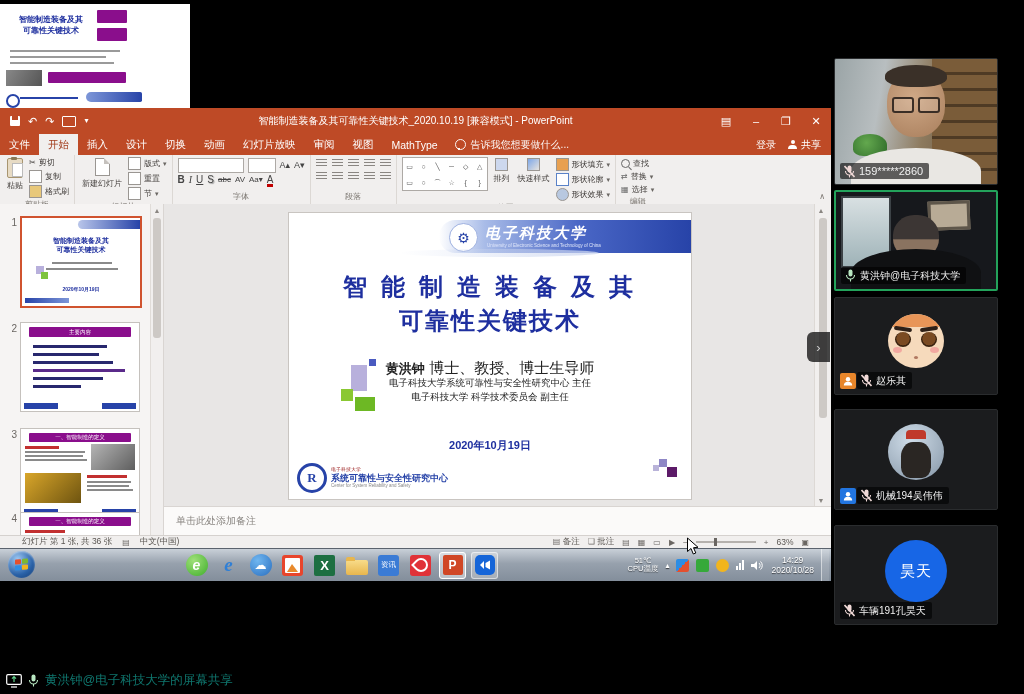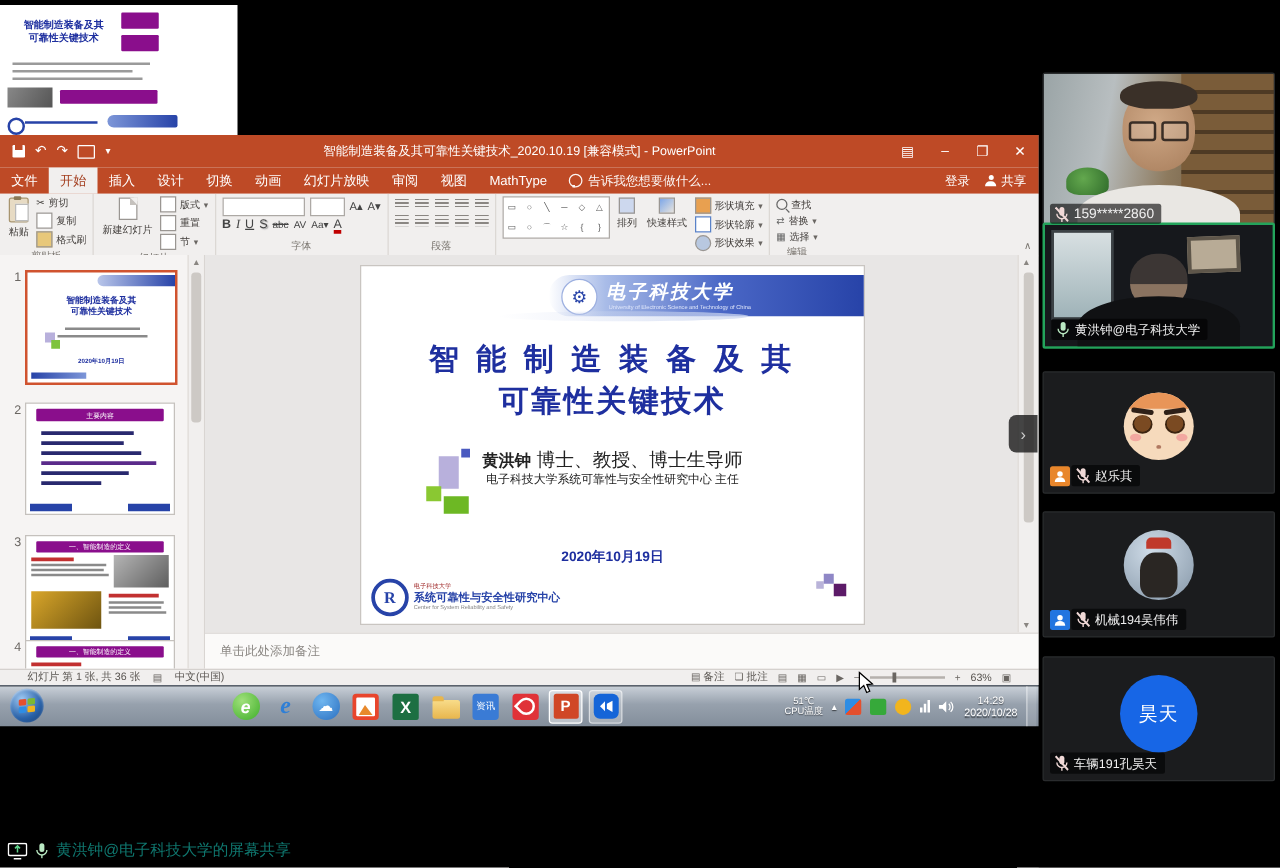--- a/index.html
+++ b/index.html
@@ -173,21 +173,21 @@
   .netic{display:flex;align-items:flex-end;gap:1px}
   .netic i{width:2px;background:#fff;display:block}
   .clock{font-size:8.5px;line-height:10px;text-align:center}
   .showdesk{width:7px;height:32px;border-left:1px solid rgba(255,255,255,.5);background:rgba(255,255,255,.12)}
 
   
   #sharebanner{left:6px;top:672px;display:flex;align-items:center;gap:6px;color:#0f766e;font-size:12.5px}
 
   
   #panel{left:831px;top:0;width:193px;height:694px;background:#000}
-  .tile{position:absolute;left:3px;width:186px;background:#191B1D;border:1px solid #2A2C2E;border-radius:2px;overflow:hidden;box-sizing:border-box}
+  .tile{position:absolute;left:3px;width:164px;background:#191B1D;border:1px solid #2A2C2E;border-radius:2px;overflow:hidden;box-sizing:border-box}
   .tile.speaking{border:2px solid #23A35B}
   .plabel{position:absolute;left:5px;bottom:5px;display:flex;align-items:center;z-index:5}
   .pbadge{width:16px;height:16px;border-radius:2px;display:flex;align-items:center;justify-content:center;margin-right:1px}
   .ptag{background:rgba(0,0,0,.6);border-radius:2px;padding:1.5px 6px 1.5px 4px;display:flex;align-items:center;gap:4px}
   .pname{color:#f0f0f0;font-size:10px;white-space:nowrap}
   .mic line,.mic path{stroke:#ececec;fill:none;stroke-width:1.1}
   .mic rect{fill:#ececec}
   .mic.active rect{fill:#B9E8C2}.mic.active line,.mic.active path{stroke:#B9E8C2}
   .mic .slash{stroke:#E8514A;stroke-width:1.6}
   .mic.active .slash{display:none}
@@ -524,20 +524,21 @@
         <span class="s-univ-sub">University of Electronic Science and Technology of China</span>
       </div>
       <div class="s-title" style="top:58px;font-size:24px;letter-spacing:4px">智 能 制 造 装 备 及 其</div>
       <div class="s-title" style="top:92px;font-size:24px;letter-spacing:2px">可靠性关键技术</div>
       <div class="s-author-row">
         <span style="font-size:13px;font-weight:bold">黄洪钟</span>
         <span style="font-size:9.5px"> </span>
         <span style="font-size:15px">博士、教授、博士生导师</span>
       </div>
       <div class="s-affil" style="top:164px">电子科技大学系统可靠性与安全性研究中心 主任</div>
+      <div class="s-affil" style="top:178px">电子科技大学 科学技术委员会 副主任</div>
       <div class="s-date">2020年10月19日</div>
       <span class="sq" style="left:62px;top:152px;width:16px;height:26px;background:#b8b0dc"></span>
       <span class="sq" style="left:80px;top:146px;width:7px;height:7px;background:#4a5ac0"></span>
       <span class="sq" style="left:52px;top:176px;width:12px;height:12px;background:#8ac832"></span>
       <span class="sq" style="left:66px;top:184px;width:20px;height:14px;background:#6db824"></span>
       <div class="s-logo">
         <span class="s-gear">R</span>
         <span class="s-logo-col">
           <span style="font-size:5px;color:#a33030">电子科技大学</span>
           <span style="font-size:9px;font-weight:bold;color:#2743a8">系统可靠性与安全性研究中心</span>
@@ -696,21 +697,21 @@
           <rect x="3.5" y="0.5" width="4" height="7" rx="2"></rect>
           <path d="M1.5 6 a 4 4 0 0 0 8 0"></path>
           <line x1="5.5" y1="10" x2="5.5" y2="12.5"></line>
           <line class="slash" x1="0.5" y1="1" x2="10.5" y2="12"></line>
         </svg>
         <span class="pname" style="font-size:11px">159*****2860</span>
       </span>
     </div>
   </div>
 
-  <div class="tile speaking" style="top:178px;height:101px">
+  <div class="tile speaking" style="top:190px;height:101px">
     <div class="scene sc2">
       <span class="window"></span>
       <span class="frame"></span>
       <span class="head"></span>
       <span class="body"></span>
     </div>
     <div class="plabel">
       <span class="ptag">
         <svg class="mic active" width="11" height="13" viewBox="0 0 11 13">
           <rect x="3.5" y="0.5" width="4" height="7" rx="2"></rect>

